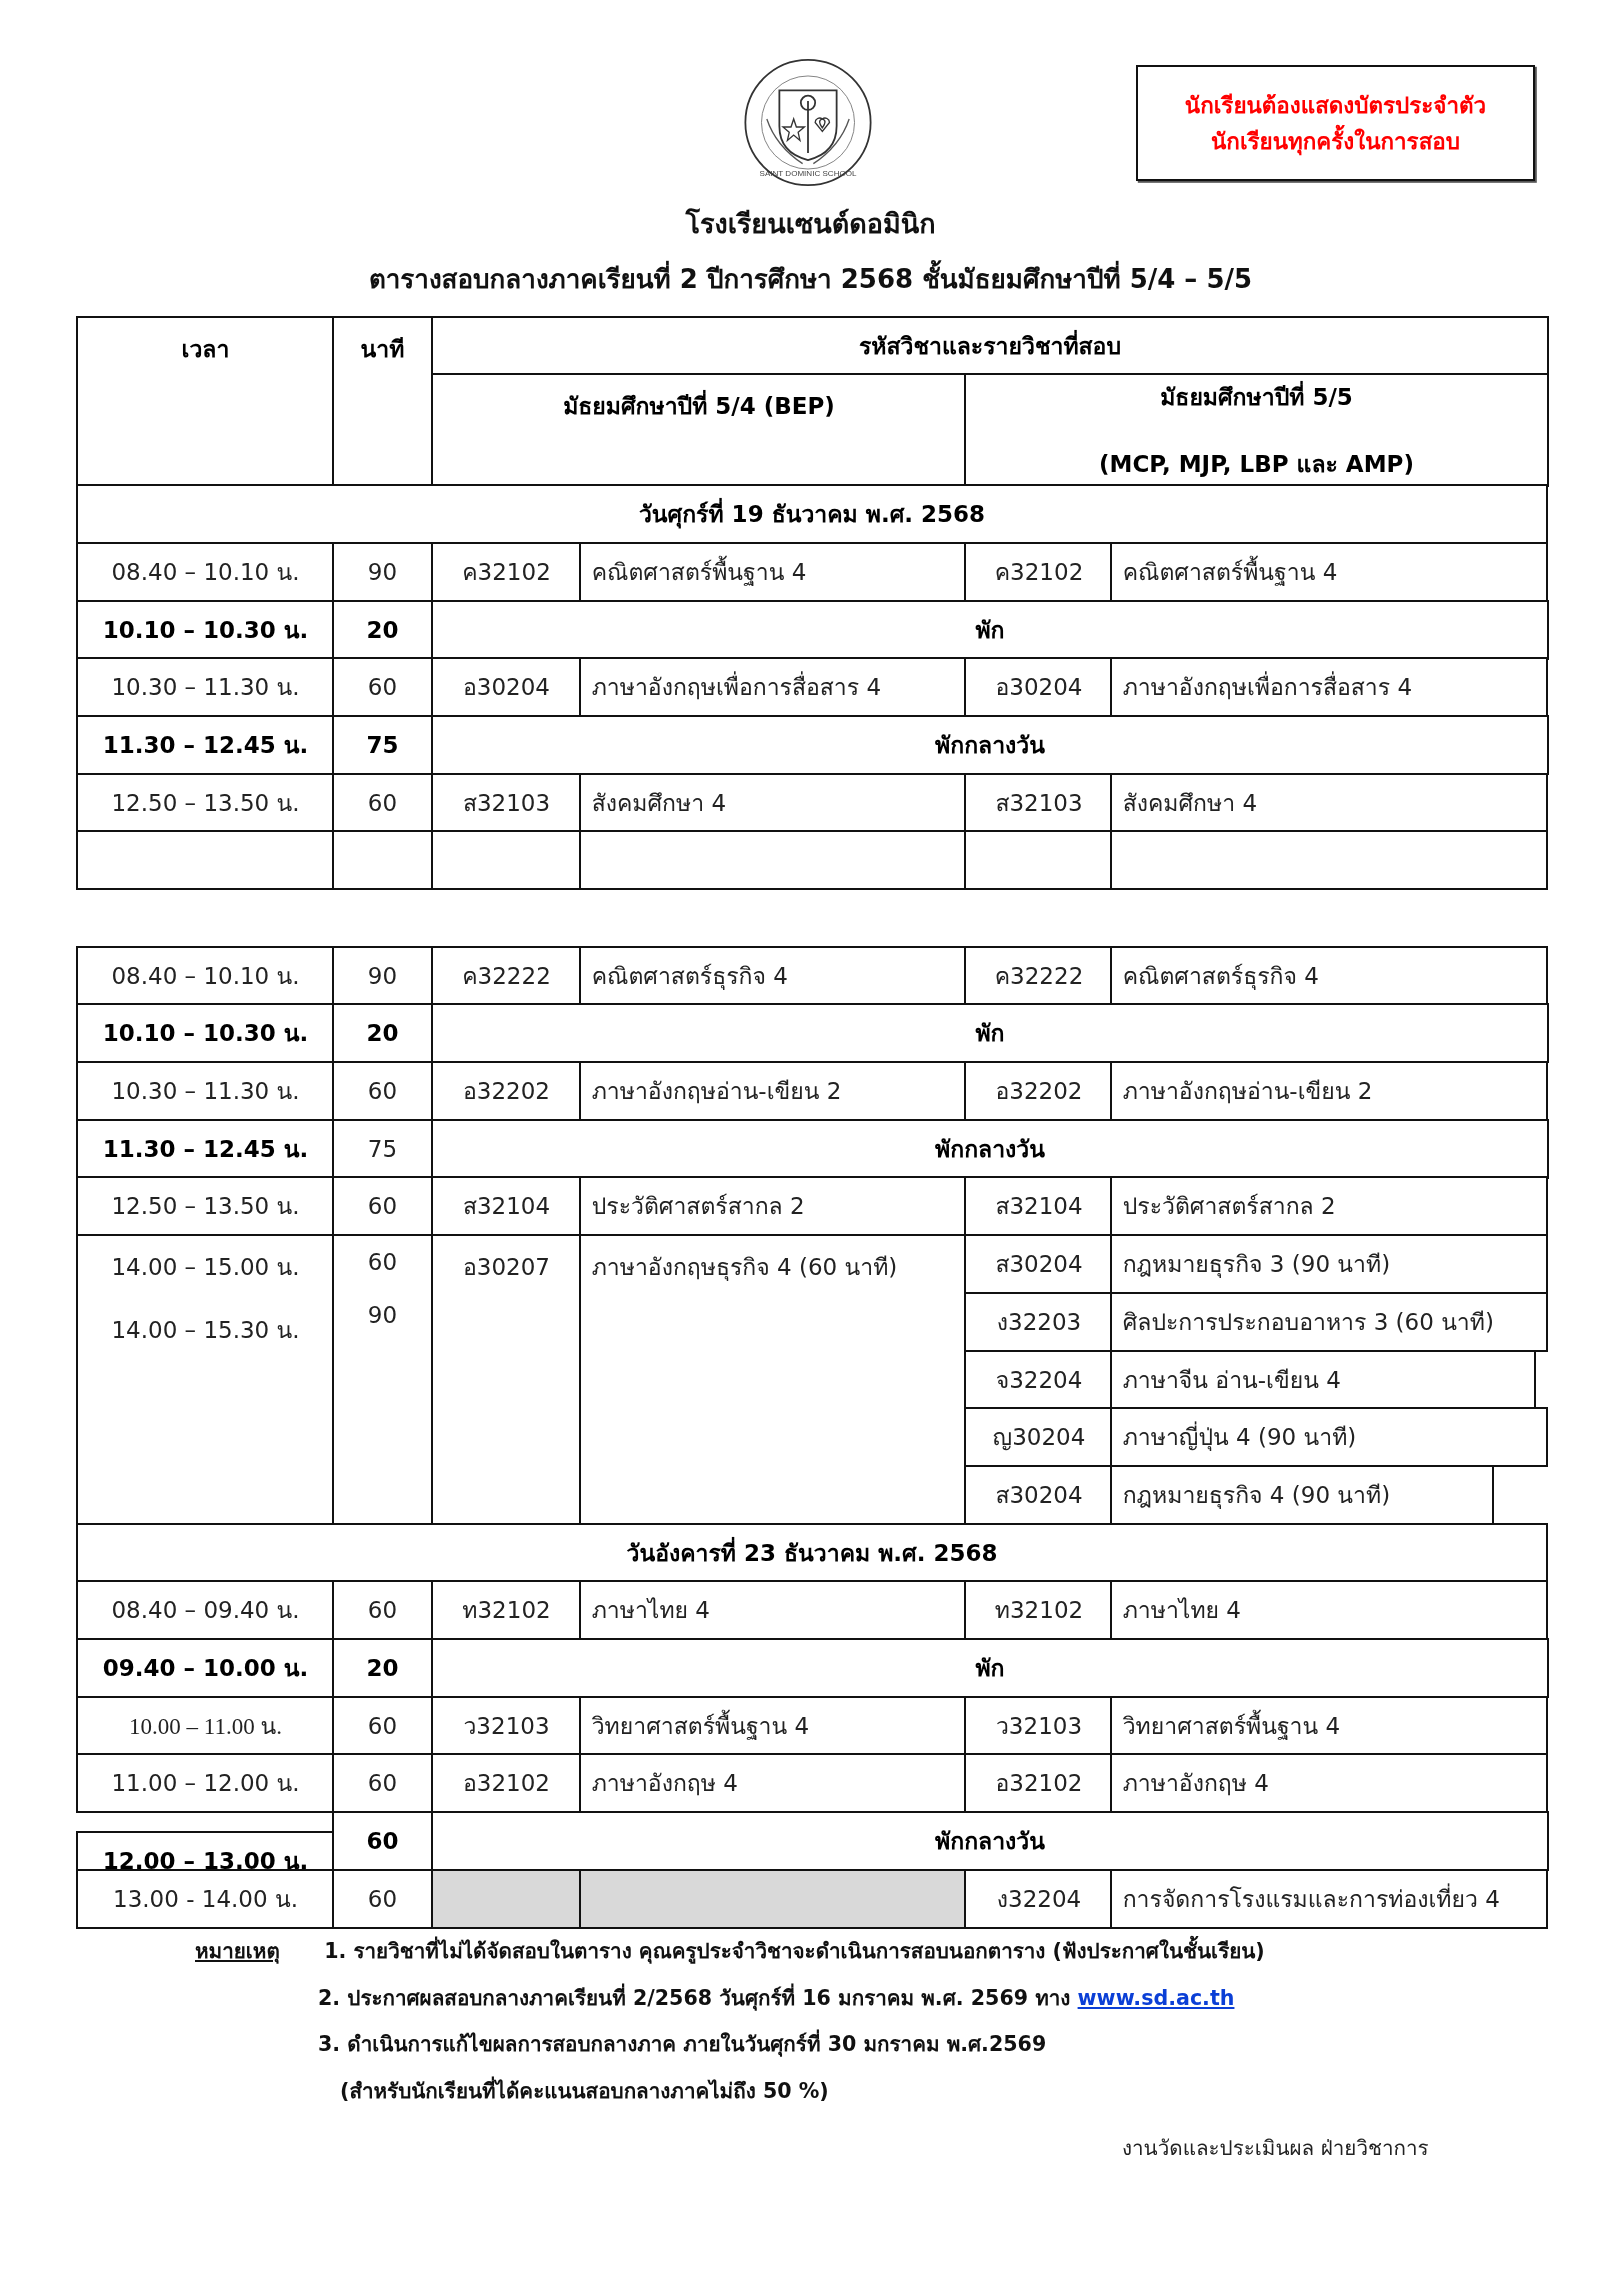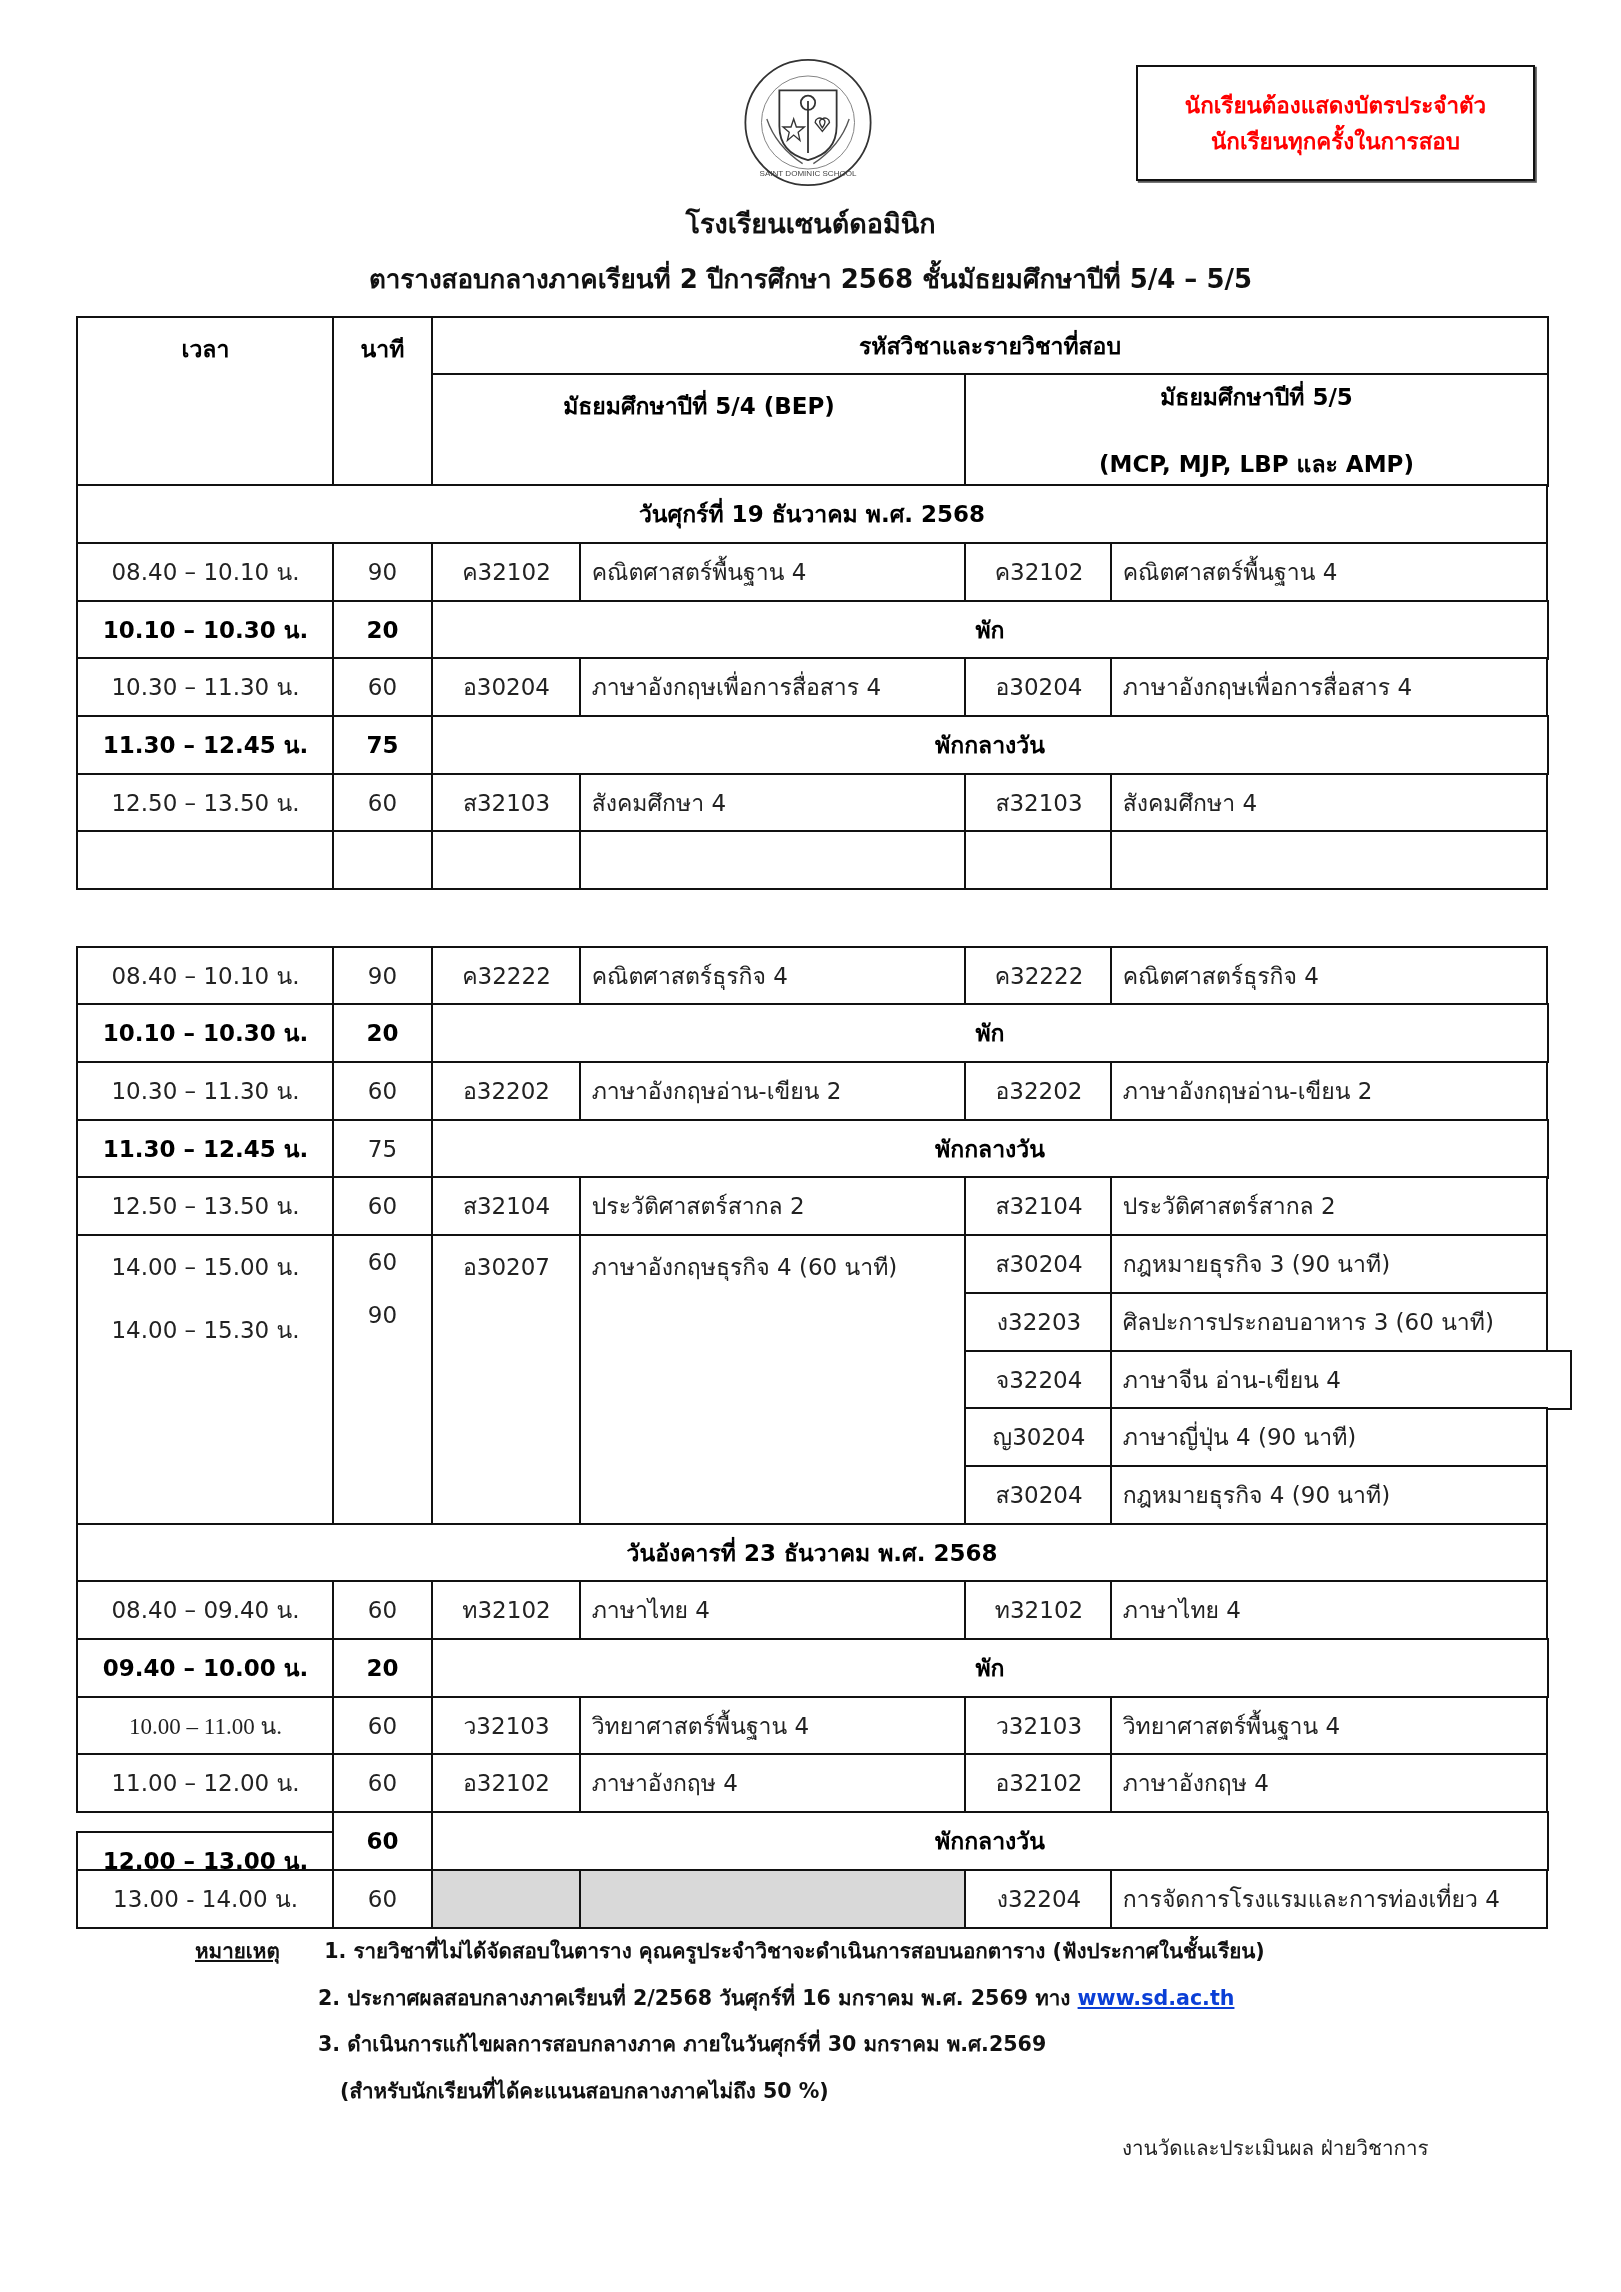--- a/index.html
+++ b/index.html
@@ -128,25 +128,25 @@
       <span>60</span>
       <span>90</span>
     </div>
     <div class="cell center top" style="left: 355px; width: 151px; top: 918px; height: 291px;">อ30207</div>
     <div class="cell left top" style="left: 503px; width: 387px; top: 918px; height: 291px;">ภาษาอังกฤษธุรกิจ 4 (60 นาที)</div>
     <div class="cell center" style="left: 888px; width: 150px; top: 918px; height: 60px;">ส30204</div>
     <div class="cell left" style="left: 1034px; width: 438px; top: 918px; height: 60px;">กฎหมายธุรกิจ 3 (90 นาที)</div>
     <div class="cell center" style="left: 888px; width: 150px; top: 976px; height: 60px;">ง32203</div>
     <div class="cell left" style="left: 1034px; width: 438px; top: 976px; height: 60px;">ศิลปะการประกอบอาหาร 3 (60 นาที)</div>
     <div class="cell center" style="left: 888px; width: 150px; top: 1034px; height: 60px;">จ32204</div>
-    <div class="cell left" style="left: 1034px; width: 462px; top: 1034px; height: 60px;">ภาษาจีน อ่าน-เขียน 4</div>
+    <div class="cell left" style="left: 1034px; width: 426px; top: 1034px; height: 60px;">ภาษาจีน อ่าน-เขียน 4</div>
     <div class="cell center" style="left: 888px; width: 150px; top: 1091px; height: 60px;">ญ30204</div>
     <div class="cell left" style="left: 1034px; width: 438px; top: 1091px; height: 60px;">ภาษาญี่ปุ่น 4 (90 นาที)</div>
     <div class="cell center" style="left: 888px; width: 150px; top: 1149px; height: 60px;">ส30204</div>
-    <div class="cell left" style="left: 1034px; width: 438px; top: 1149px; height: 60px; text-align: right;">กฎหมายธุรกิจ 4 (90 นาที)</div>
+    <div class="cell left" style="left: 1034px; width: 384px; top: 1149px; height: 60px; text-align: right;">กฎหมายธุรกิจ 4 (90 นาที)</div>
     <div class="cell center bold" style="left: 0px; width: 1472px; top: 1207px; height: 60px;">วันอังคารที่  23  ธันวาคม  พ.ศ. 2568</div>
     <div class="cell center" style="left: 0px; width: 259px; top: 1264px; height: 60px;">08.40 – 09.40 น.</div>
     <div class="cell center" style="left: 256px; width: 101px; top: 1264px; height: 60px;">60</div>
     <div class="cell center" style="left: 355px; width: 151px; top: 1264px; height: 60px;">ท32102</div>
     <div class="cell left" style="left: 503px; width: 387px; top: 1264px; height: 60px;">ภาษาไทย 4</div>
     <div class="cell center" style="left: 888px; width: 150px; top: 1264px; height: 60px;">ท32102</div>
     <div class="cell left" style="left: 1034px; width: 438px; top: 1264px; height: 60px;">ภาษาไทย 4</div>
     <div class="cell center bold" style="left: 0px; width: 259px; top: 1322px; height: 60px;">09.40 – 10.00 น.</div>
     <div class="cell center bold" style="left: 256px; width: 101px; top: 1322px; height: 60px;">20</div>
     <div class="cell center bold" style="left: 355px; width: 1118px; top: 1322px; height: 60px;">พัก</div>

